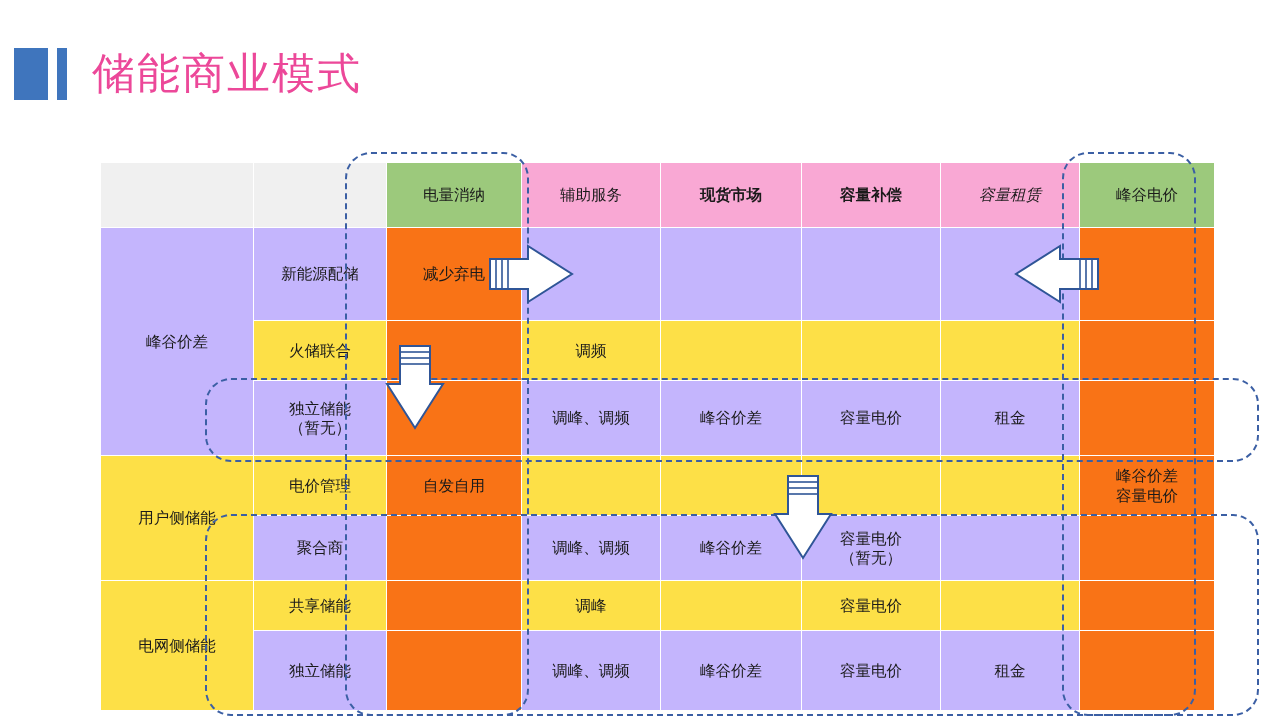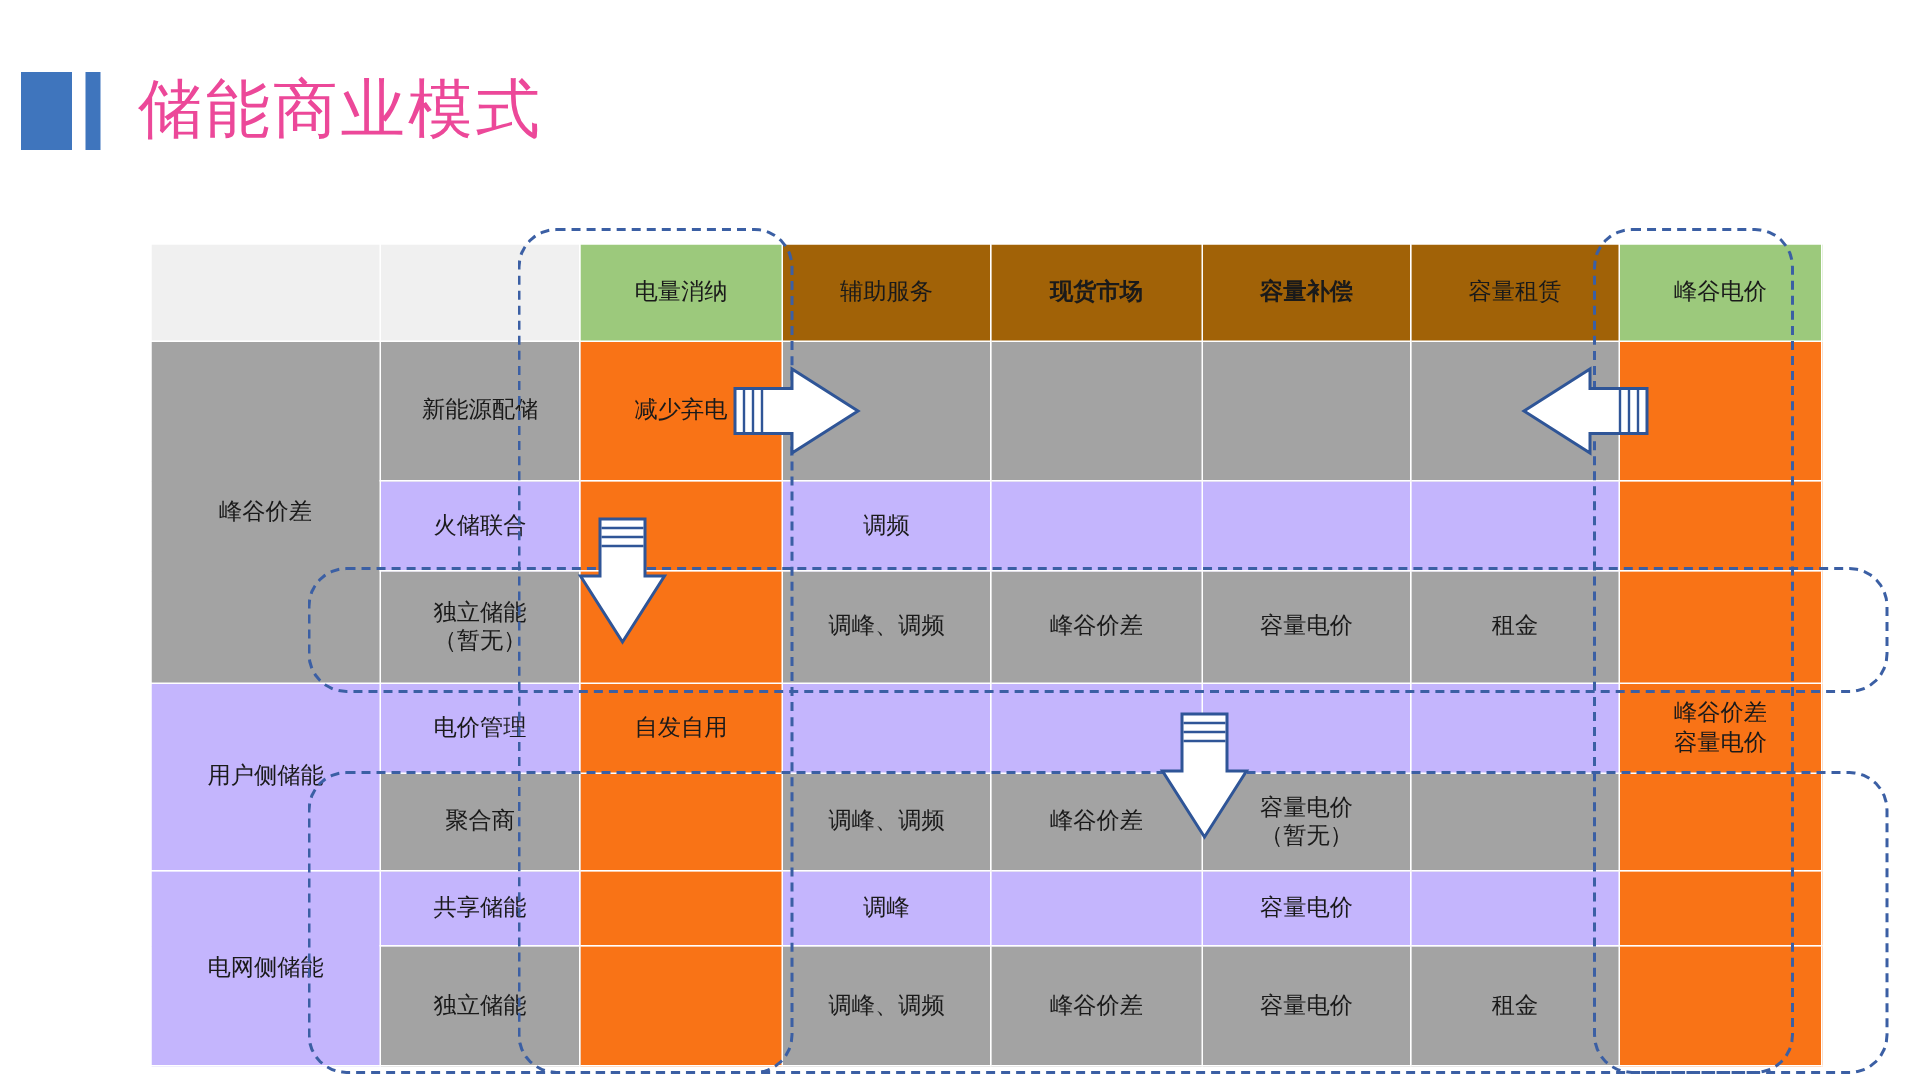--- a/index.html
+++ b/index.html
@@ -67,25 +67,25 @@
     vertical-align: middle;
     font-size: 15.5px;
     color: #1a1a1a;
     line-height: 1.25;
     font-weight: normal;
   }
 
   
   .hdr-blank     { background: #f0f0f0; }
   .hdr-green     { background: #9cc97c; color: #ffffff; font-weight: bold; font-size: 18px; }
-  .hdr-blue      { background: #a16207; color: #ffffff; font-weight: bold; font-size: 18px; }
-
-  
-  .fill-dark   { background: #a3a3a3; }
-  .fill-light  { background: #c4b5fd; }
+  .hdr-blue      { background: #f9a8d4; color: #ffffff; font-weight: bold; font-size: 18px; }
+
+  
+  .fill-dark   { background: #c4b5fd; }
+  .fill-light  { background: #fde047; }
   .fill-green  { background: #f97316; }
 
   .cat-cell    { font-size: 16px; }
   .bold        { font-weight: bold; }
 
   
   .dash-box {
     position: absolute;
     border: 2px dashed #3b5fa4;
     border-radius: 26px;
@@ -115,21 +115,21 @@
 
 <table id="matrix-table">
   <tbody id="matrix-body">
       <tr style="height: 65px;">
         <th class="hdr-blank" style="width: 148px;"></th>
         <th class="hdr-blank" style="width: 128px;"></th>
         <th class="hdr-green" style="width: 130px;">电量消纳</th>
         <th class="hdr-blue" style="width: 134px;">辅助服务</th>
         <th class="hdr-blue" style="width: 136px; font-weight: bold;">现货市场</th>
         <th class="hdr-blue" style="width: 134px; font-weight: bold;">容量补偿</th>
-        <th class="hdr-blue" style="width: 134px;">容量租赁</th>
+        <th class="hdr-blue" style="width: 134px; font-style: italic;">容量租赁</th>
         <th class="hdr-green" style="width: 130px;">峰谷电价</th>
       </tr>
       <tr style="height: 93px;">
         <td rowspan="3" class="cat-cell fill-dark">峰谷价差</td>
         <td class="fill-dark">新能源配储</td>
         <td class="fill-green">减少弃电</td>
         <td class="fill-dark"></td>
         <td class="fill-dark"></td>
         <td class="fill-dark"></td>
         <td class="fill-dark"></td>

